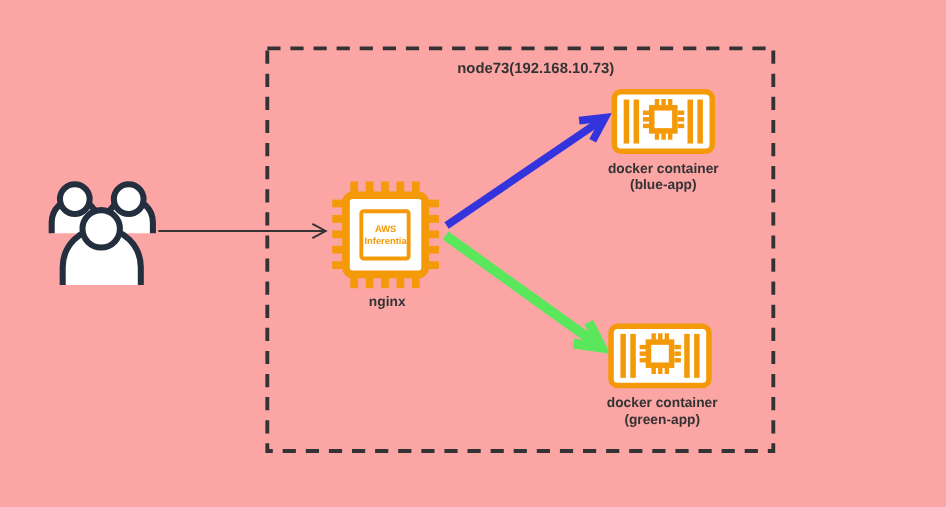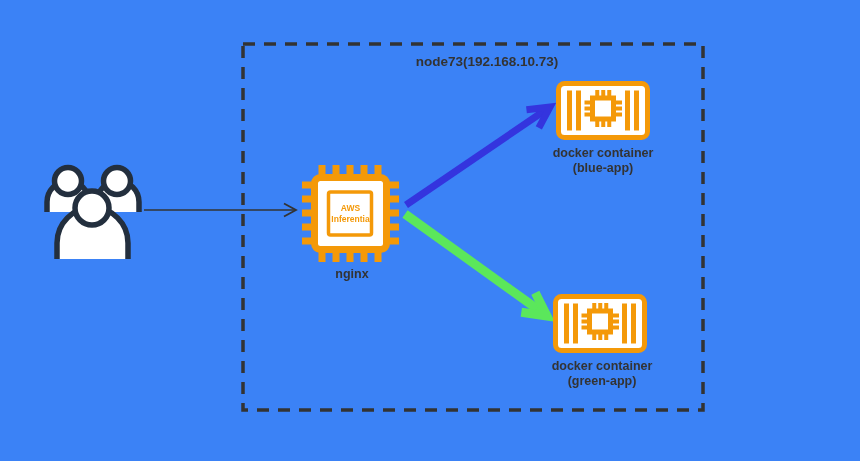--- a/index.html
+++ b/index.html
@@ -1,20 +1,20 @@
 <!DOCTYPE html>
 <html style="--c-orange: #F49908; --c-navy: #232F3E; --c-blue_arrow: #3434DE; --c-green_arrow: #5BE75B; --c-text: #333333; --c-border: #333333; --c-background: #FFFFFF;"><head>
 <meta charset="utf-8">
 <style>
   html, body { margin: 0; padding: 0; background: #ffffff; }
   .stage {
     position: relative;
     width: 860px;
     height: 461px;
-    background: #3b82f6;
+    background: #fca5a5;
     font-family: "Liberation Sans", sans-serif;
     overflow: hidden;
   }
   svg { display: block; }
 
   .node-box   { fill: none; stroke: var(--c-border); stroke-width: 3.5; stroke-dasharray: 12 9; }
   .lbl        { font-family: "Liberation Sans", sans-serif; font-weight: bold; font-size: 12.5px;
                 fill: var(--c-text); text-anchor: middle; }
   .title      { font-size: 13.5px; }
 

